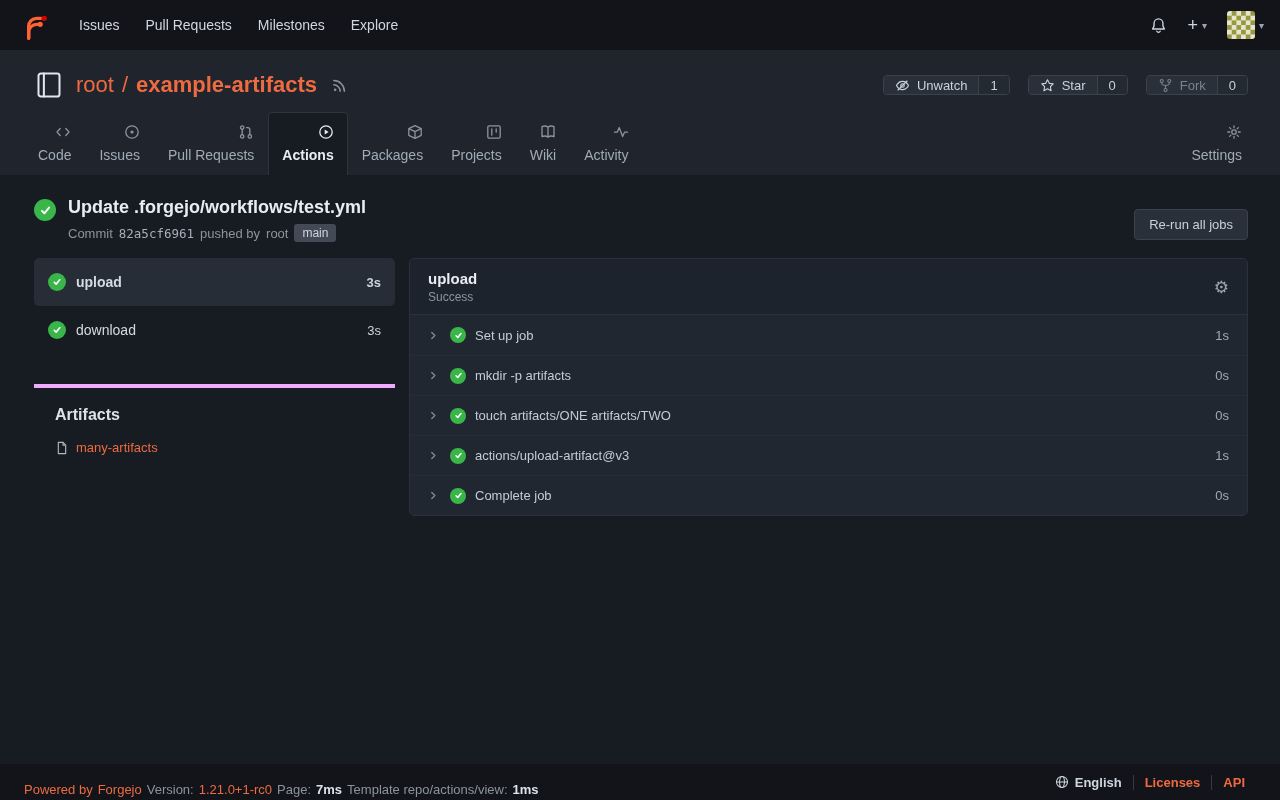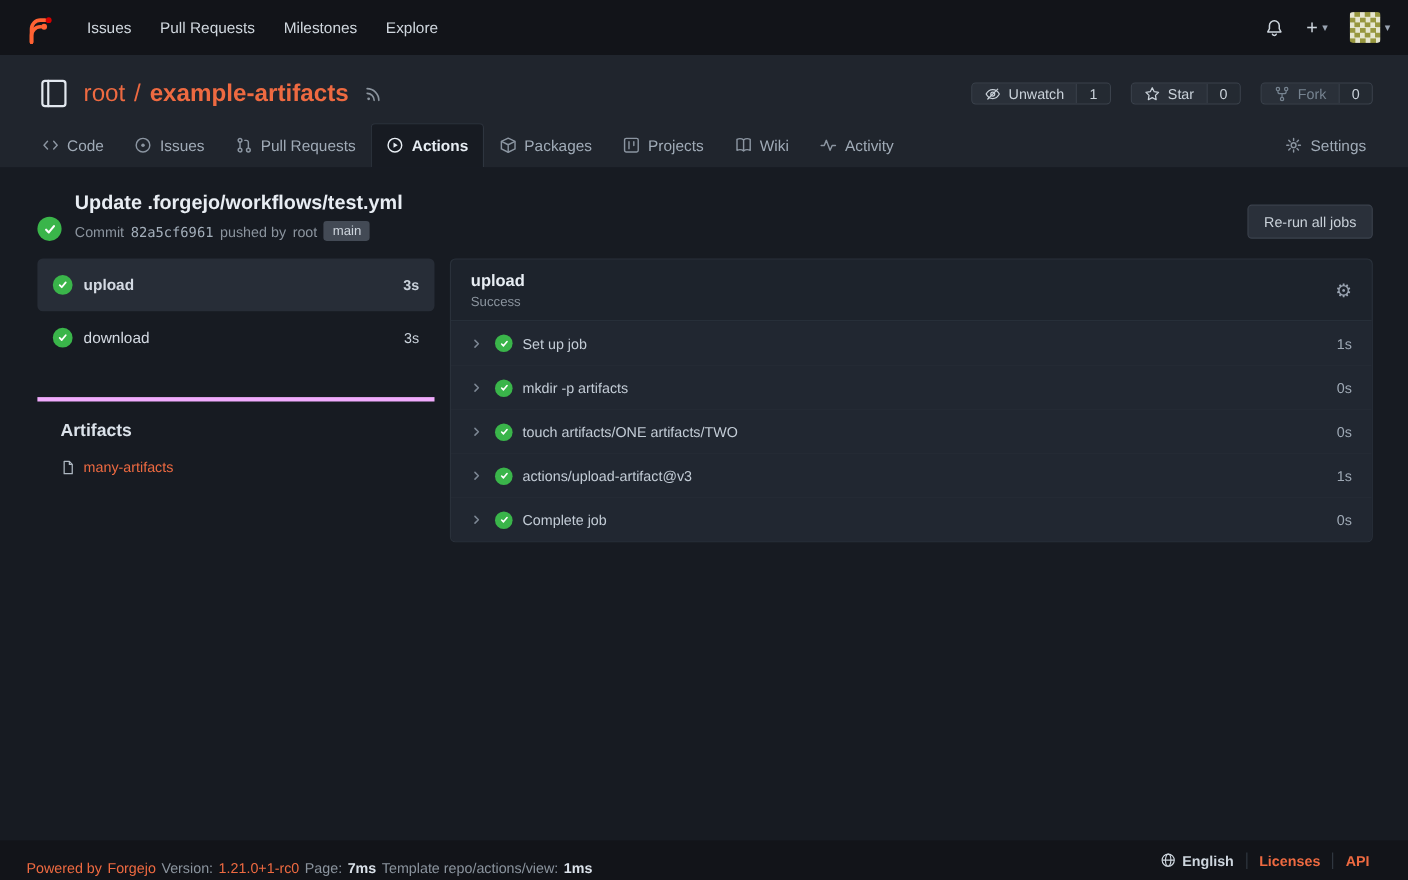--- a/index.html
+++ b/index.html
@@ -45,30 +45,31 @@
   }
   .btn-main { display:flex; align-items:center; gap:7px; padding:0 11px; border-right:1px solid #3b424c; background:#2a3039; border:0; border-right:1px solid #3b424c; color:inherit; font:inherit; cursor:pointer; }
   .btn-count { display:flex; align-items:center; padding:0 11px; background:#242a32; }
   .btn-dim { color:#768390; }
 
   .repo-tabs { display:flex; align-items:flex-end; padding:0 24px; margin-top:12px; }
   .tab {
     display:flex; align-items:flex-end; gap:7px; padding:11px 13px 12px;
     font-size:14px; color:#a0abb7; border:1px solid transparent; border-bottom:none;
     border-radius:4px 4px 0 0;
+    flex-direction:column;
   }
   .tab .ti { color:#8b95a1; }
   .tab.active { background:#171b22; border-color:#2e353f; color:#e7edf3; font-weight:600; }
   .tab.active .ti { color:#e7edf3; }
   .tab-spacer { flex:1; }
 
   
   .main { flex:1; padding:22px 32px 0 34px; }
   .run-header { display:flex; justify-content:space-between; align-items:flex-start; margin-bottom:16px; }
-  .run-title-wrap { display:flex; gap:12px; align-items:flex-end; }
+  .run-title-wrap { display:flex; gap:12px; align-items:flex-start; }
   .check {
     border-radius:50%; background:#3ab54a; display:inline-flex;
     align-items:center; justify-content:center; flex-shrink:0;
   }
   .check-lg { width:22px; height:22px; margin-top:2px; }
   .check-md { width:18px; height:18px; }
   .check-sm { width:16px; height:16px; }
   .run-title { margin:0 0 6px; font-size:18px; font-weight:700; color:#e8edf3; }
   .commit-line { display:flex; align-items:center; gap:6px; font-size:13px; color:#8b949e; }
   .sha { font-family:"DejaVu Sans Mono", monospace; font-size:12.5px; color:#a4afbb; }

